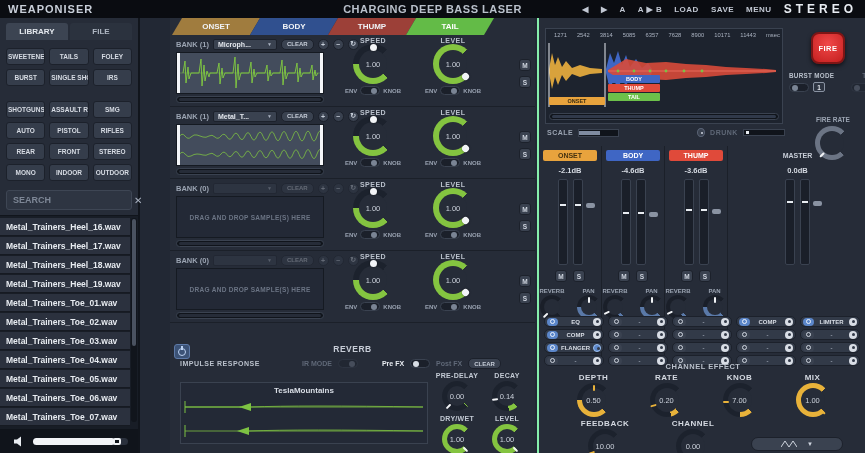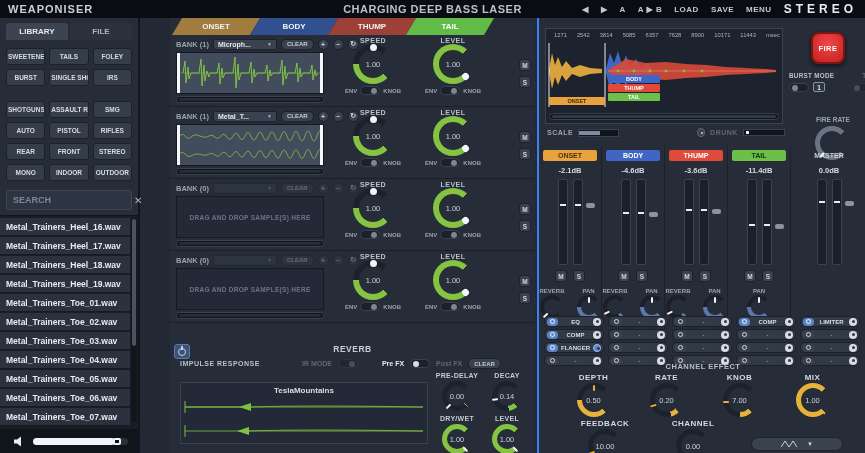--- a/index.html
+++ b/index.html
@@ -93,21 +93,21 @@
   .rv-ctl { display:flex; align-items:center; gap:6px; margin:4px 0 3px 4px; }
   .rv-lbl { font-size:7px; font-weight:bold; color:#b9c0cb; letter-spacing:.5px; }
   .rv-dimlbl { font-size:7px; font-weight:bold; color:#5f6877; }
   .rv-prelbl { font-size:7px; font-weight:bold; color:#e8ecf1; }
   .irbox { position:absolute; left:10px; top:42px; width:248px; height:62px; background:#232936; border:1px solid #3a4250; }
   .ir-name { text-align:center; font-size:8px; font-weight:bold; color:#d8dde5; margin-top:3px; }
   .rv-knobs { position:absolute; left:262px; top:30px; width:100px; display:grid; grid-template-columns:1fr 1fr; row-gap:2px; justify-items:center; }
   .rv-kl { font-size:7px; font-weight:bold; color:#c3cad4; letter-spacing:.3px; margin-top:2px; }
 
   
-  .rightcol { position:absolute; left:537px; top:18px; width:328px; height:435px; background:#262c38; border-left:2px solid #3b82f6; }
+  .rightcol { position:absolute; left:537px; top:18px; width:328px; height:435px; background:#262c38; border-left:2px solid #86efac; }
   .trig-panel { position:absolute; left:6px; top:10px; width:238px; height:96px; background:#1d232e; border:1px solid #3a4250; }
   .ruler { display:flex; justify-content:space-between; padding:3px 2px 0 8px; }
   .ruler span { font-size:5.8px; color:#aab2c0; }
   .trig-wave { position:absolute; left:0; top:14px; width:236px; height:64px; }
   .trig-chip { position:absolute; height:8px; display:flex; align-items:center; justify-content:center; font-size:5.5px; font-weight:bold; color:#fff; border-radius:1px; }
   .chip-onset { left:3px; top:68px; width:56px; background:#e8a33d; color:#3a2c10; }
   .chip-body { left:62px; top:46px; width:52px; background:#3f66c4; }
   .chip-thump { left:62px; top:55px; width:52px; background:#e04a3a; }
   .chip-tail { left:62px; top:64px; width:52px; background:#6cc04a; }
   .trig-scroll { position:absolute; left:3px; top:84px; width:230px; height:7px; background:#10141b; border:1px solid #3a4250; border-radius:4px; }
@@ -703,45 +703,20 @@
             </span>
           <span class="mxk">
               <span class="mxk-lbl">PAN</span>
               <span class="kn kn24" style="--a:135deg; --fc:#5a79a8; --tc:#1a1f29">
                 <i class="tick" style="--r:0deg"></i>
               </span>
             </span>
         </div>
       </div>
 
-      <div class="mx-col">
-        <span class="mx-chip tail">TAIL</span>
-        <span class="mx-db">-11.4dB</span>
-        <div class="fader">
-          <span class="ftrack">
-              <i class="fline" style="top:52%"></i>
-            </span>
-          <span class="ftrack">
-              <i class="fline" style="top:52%"></i>
-            </span>
-          <i class="fhandle" style="top:52%"></i>
-        </div>
-        <div class="mx-ms">
-          <span class="ms-btn">M</span>
-          <span class="ms-btn">S</span>
-        </div>
-        <div class="mx-knobs">
-          <span class="mxk">
-              <span class="mxk-lbl">PAN</span>
-              <span class="kn kn24" style="--a:135deg; --fc:#5a79a8; --tc:#1a1f29">
-                <i class="tick" style="--r:0deg"></i>
-              </span>
-            </span>
-        </div>
-      </div>
 
       <div class="mx-col">
         <span class="mx-chip master">MASTER</span>
         <span class="mx-db">0.0dB</span>
         <div class="fader">
           <span class="ftrack">
               <i class="fline" style="top:25%"></i>
             </span>
           <span class="ftrack">
               <i class="fline" style="top:25%"></i>

